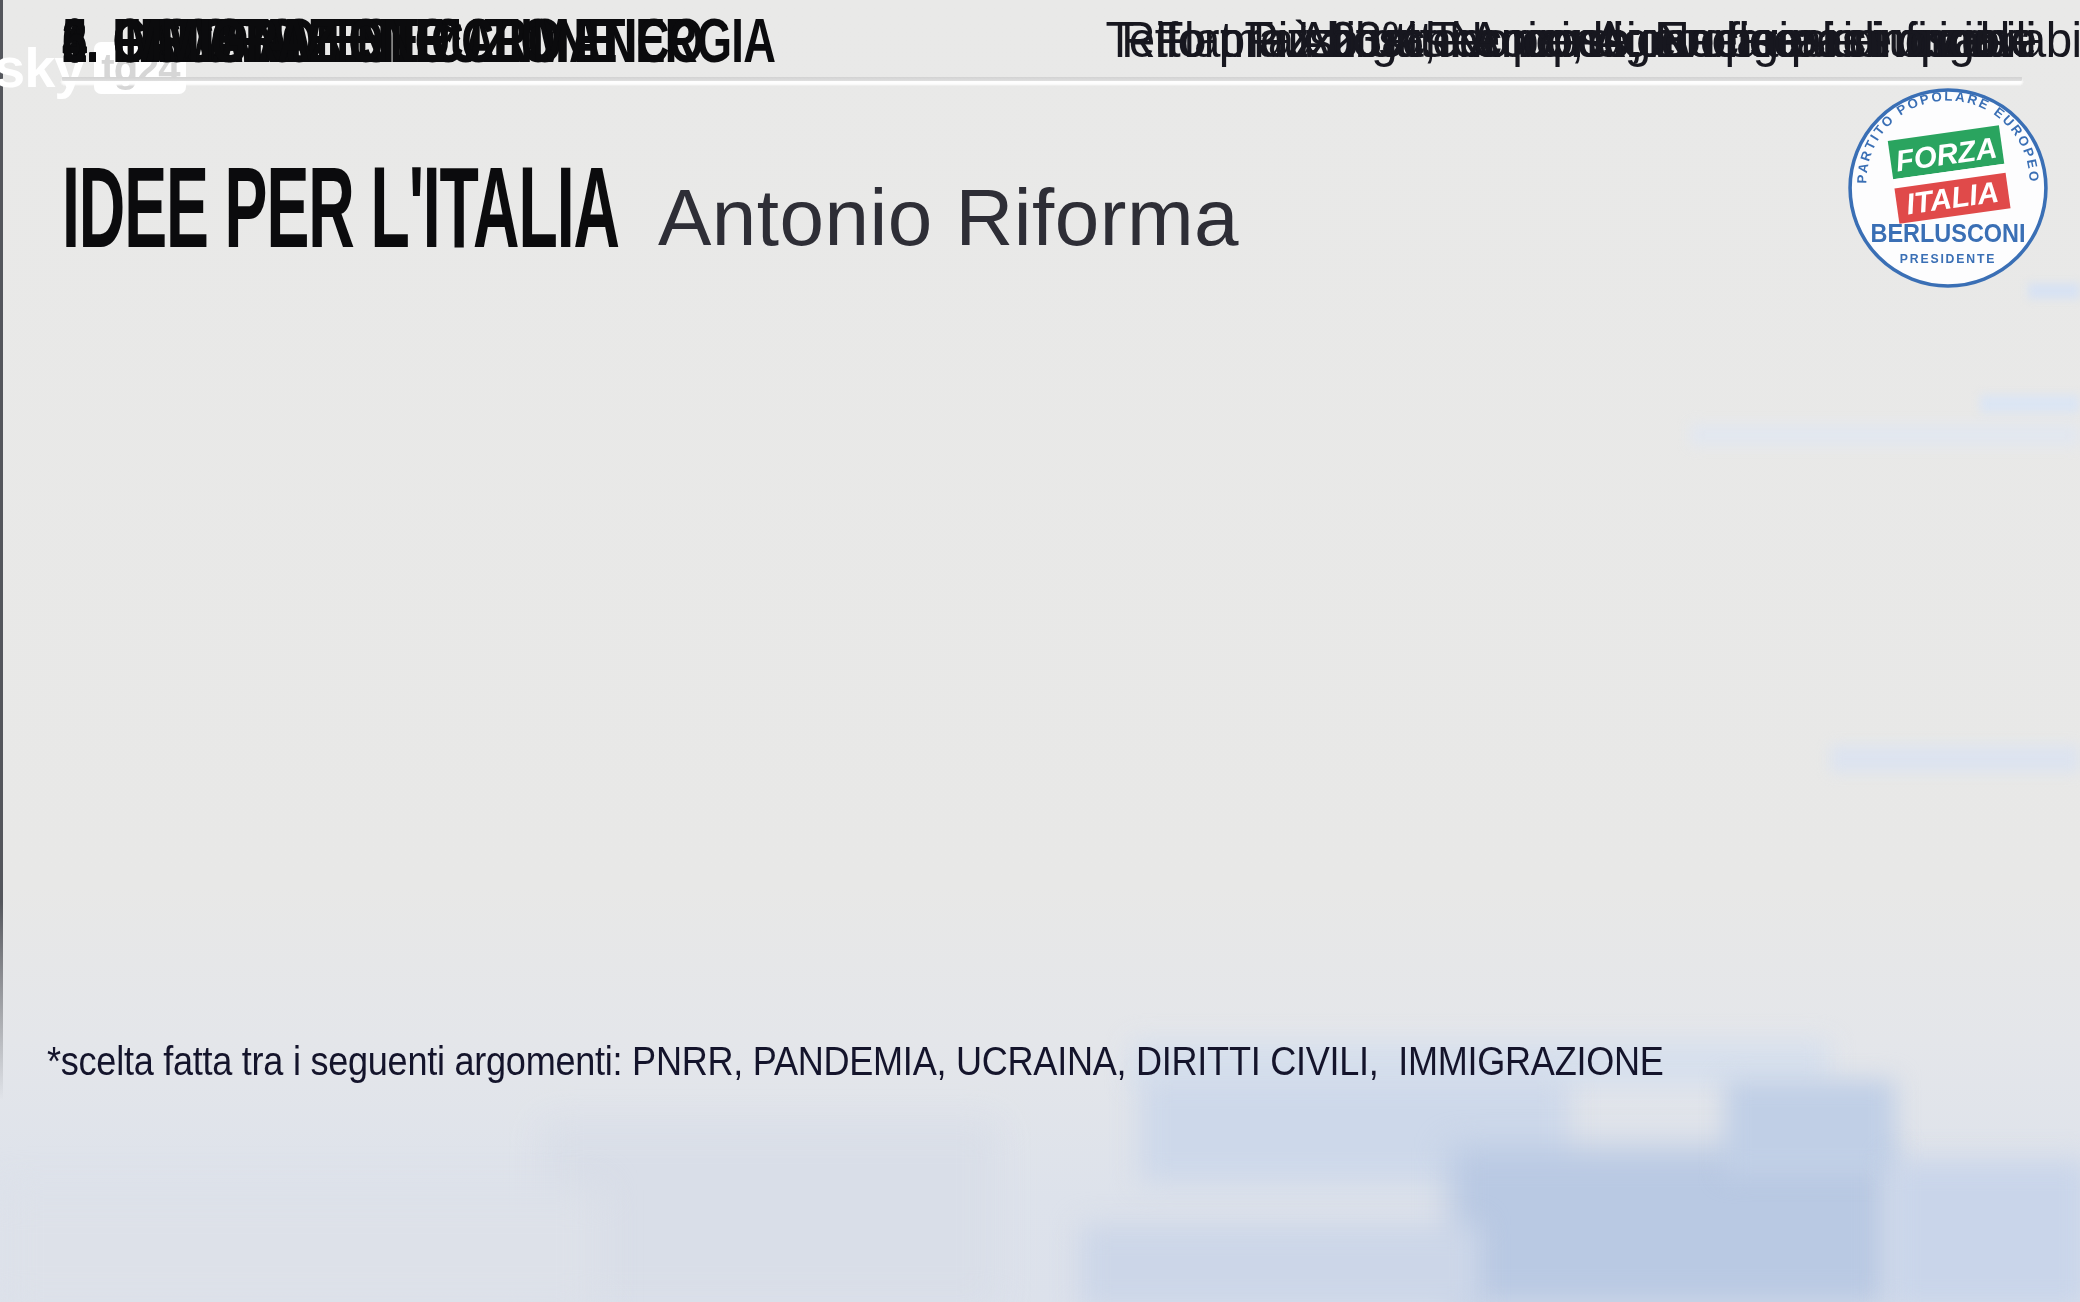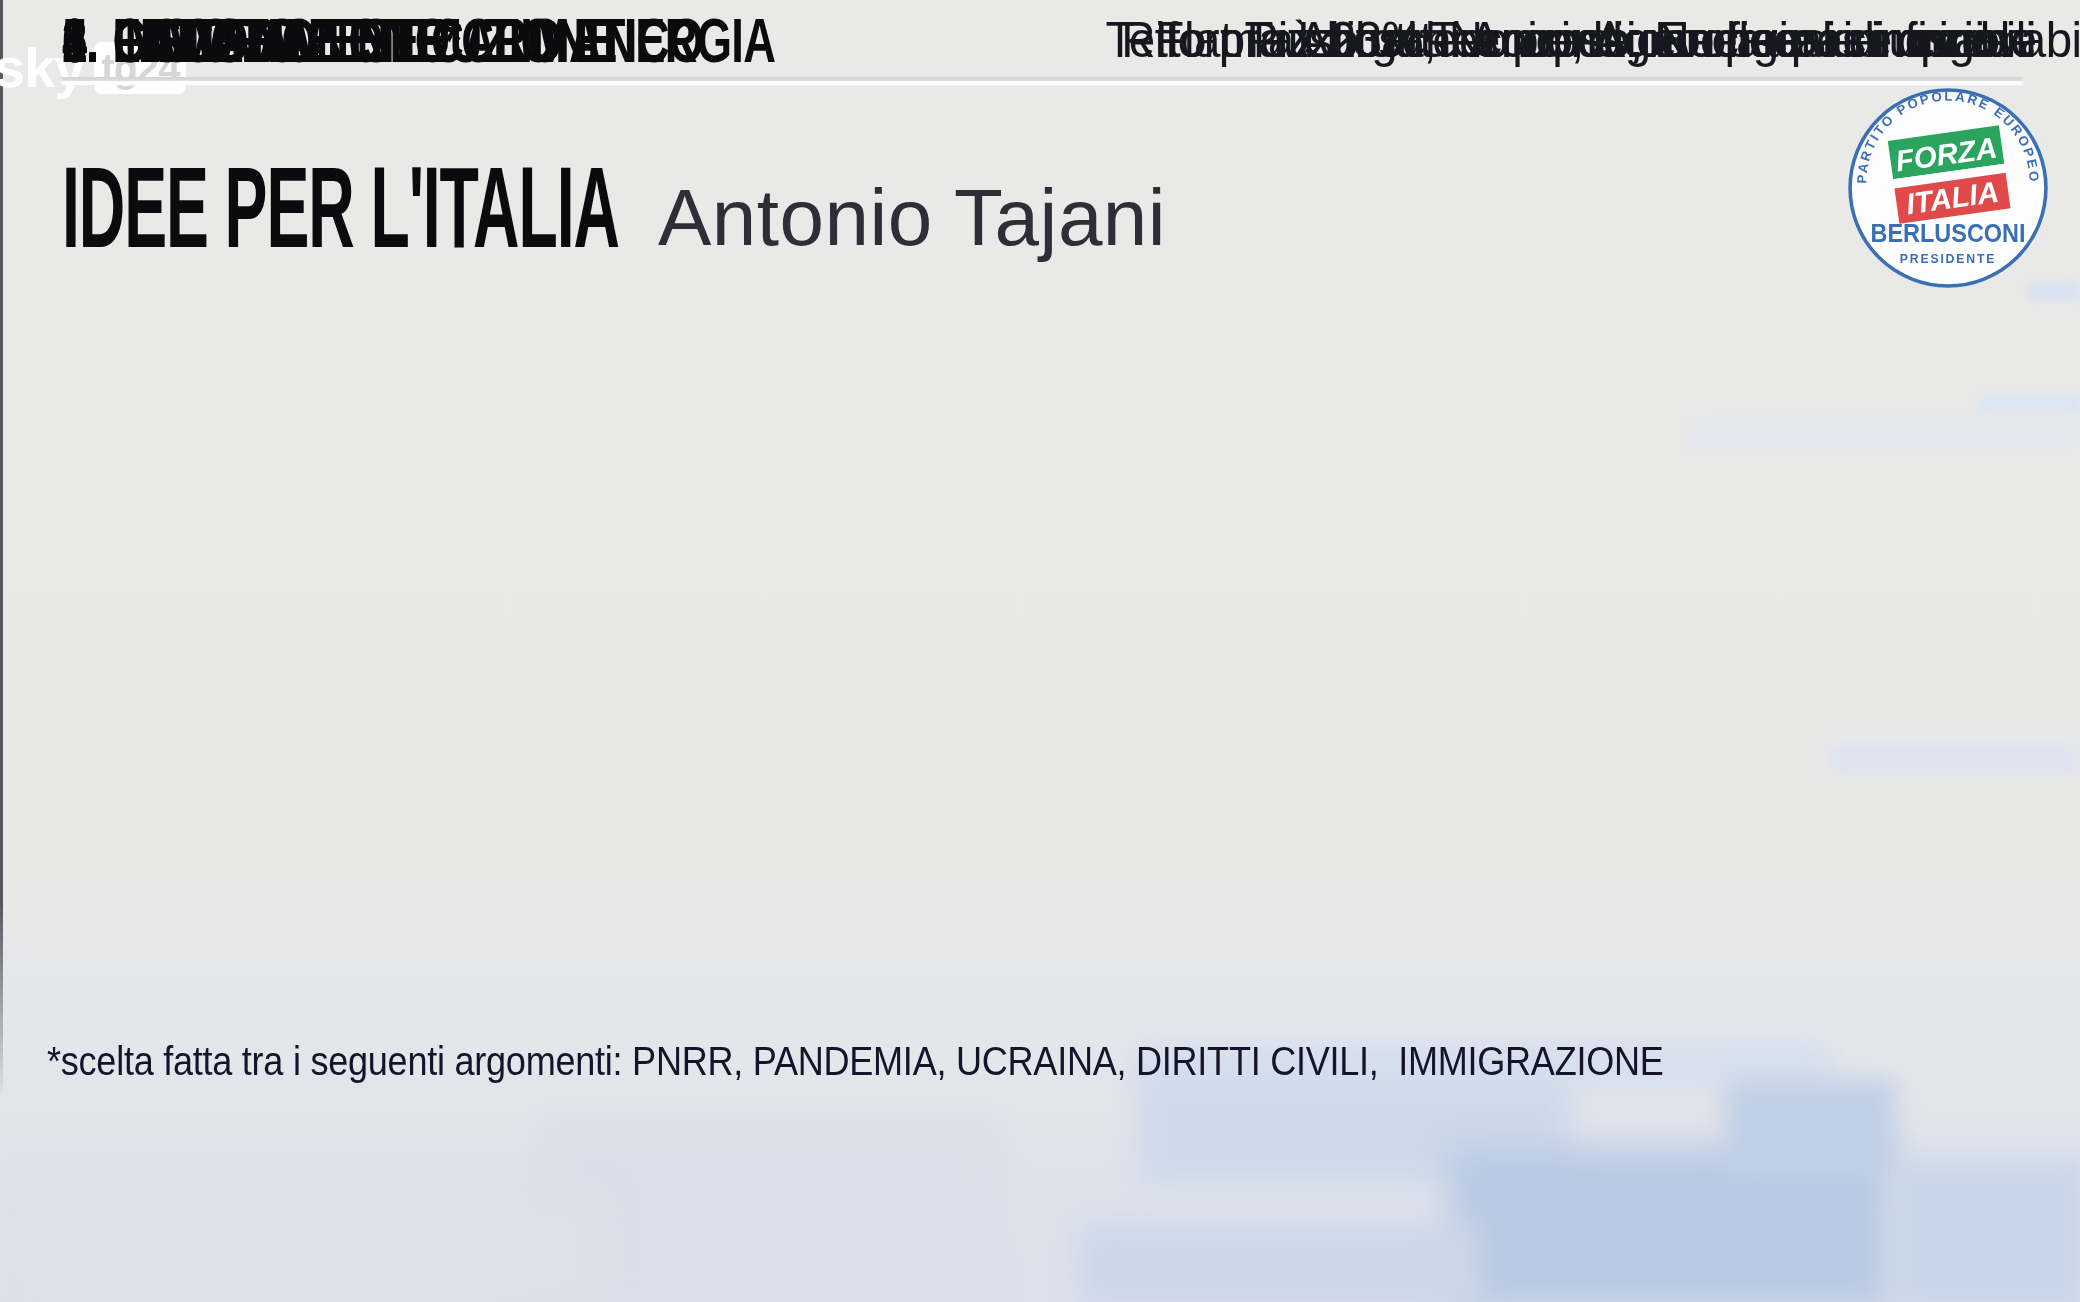--- a/index.html
+++ b/index.html
@@ -81,21 +81,21 @@
   <div class="edge-line"></div>
 
   <div class="sky-logo">
     <span class="sky-word">sky</span>
     <span class="tg24-badge">
       <span class="tg24-text">tg24</span>
     </span>
   </div>
 
   <div class="page-title">IDEE PER L'ITALIA</div>
-  <div class="page-subtitle">Antonio Tajani</div>
+  <div class="page-subtitle">Antonio Riforma</div>
 
   <svg class="party-logo" viewBox="0 0 200 200">
     <circle cx="100" cy="100" r="96" fill="#fdfdfe" stroke="#3a6fb5" stroke-width="3.5"></circle>
     <path id="arcPath" d="M 23,116 A 80,80 0 1 1 177,116" fill="none"></path>
     <text font-size="13" font-weight="bold" fill="#3a6fb5" letter-spacing="2.2">
       <textPath href="#arcPath" startOffset="50%" text-anchor="middle">PARTITO POPOLARE EUROPEO</textPath>
     </text>
     <g transform="rotate(-8 100 86)">
       <rect x="46" y="46" width="110" height="38" fill="#2aa45f"></rect>
       <rect x="46" y="84" width="110" height="9" fill="#ffffff"></rect>

